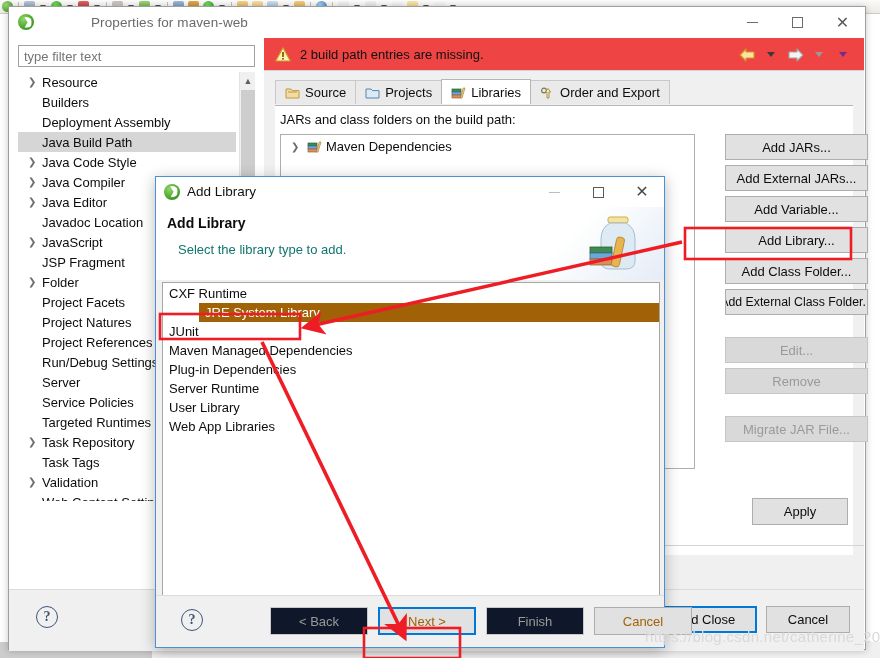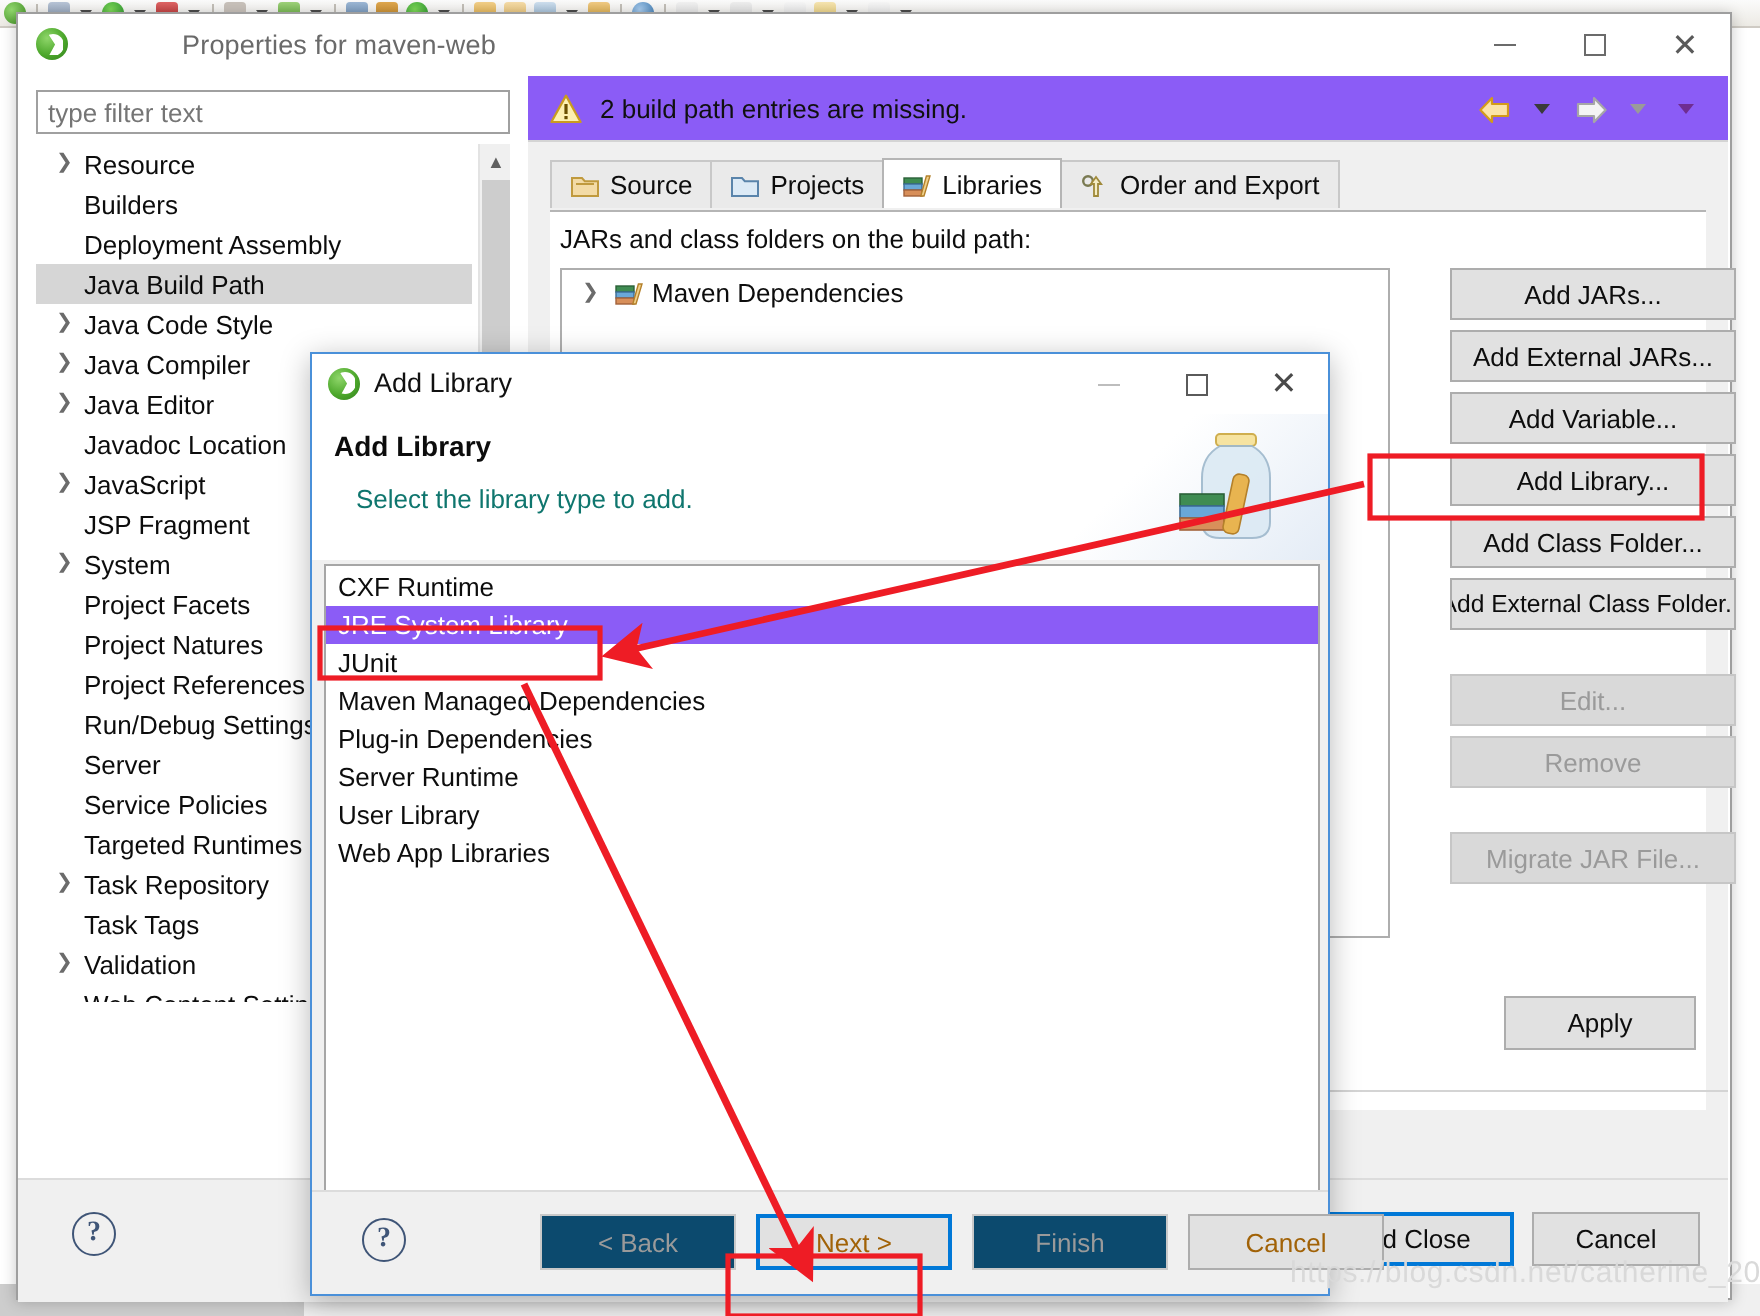--- a/index.html
+++ b/index.html
@@ -126,21 +126,21 @@
     display: flex; align-items: center; justify-content: center; cursor: default;
   }
   .btn.primary { border: 2px solid #0078d7; background: #e1e1e1; }
 
   
   .right-pane {
     position: absolute; left: 255px; top: 0; width: 600px; height: 551px;
     background: #f0f0f0;
   }
   .warn-bar {
-    position: relative; height: 33px; background: #8b5cf6;
+    position: relative; height: 33px; background: #ef4444;
     border-bottom: 1px solid #d4d4d4; display: flex; align-items: center;
   }
   .warn-icon { margin-left: 11px; margin-right: 9px; width: 16px; height: 15px; position: relative; }
   .warn-icon svg { display: block; }
   .warn-text { font-size: 13px; color: #101010; }
   .nav-arrows {
     position: absolute; right: 10px; top: 0; height: 33px;
     display: flex; align-items: center; gap: 2px;
   }
   .nav-btn { width: 22px; height: 22px; display: flex; align-items: center; justify-content: center; }
@@ -224,39 +224,39 @@
 
   .dlg-list {
     position: absolute; left: 6px; top: 105px; width: 498px; height: 330px;
     background: #ffffff; border: 1px solid #a6a6a6;
   }
   .dlg-list-inner { padding-top: 1px; }
   .dl-row {
     height: 19px; line-height: 19px; padding-left: 6px;
     font-size: 13px; color: #0d0d0d; white-space: nowrap;
   }
-  .dl-row.sel { background: #8b5cf6; color: #ffffff; }
+  .dl-row.sel { background: #a16207; color: #ffffff; margin-left: 36px; }
 
   .dlg-footer {
     position: absolute; left: 0; bottom: 0; width: 508px; height: 52px;
     background: #f0f0f0; border-top: 1px solid #dcdcdc;
   }
   .dlg-help {
     position: absolute; left: 25px; top: 13px; width: 22px; height: 22px;
     border-radius: 50%; border: 1.6px solid #3f5577; color: #3f5577;
     display: flex; align-items: center; justify-content: center;
     font-size: 14px; font-weight: bold; font-family: "Liberation Serif", serif;
   }
   .dlg-btns { position: absolute; left: 114px; top: 11px; display: flex; gap: 10px; }
   .dbtn {
     height: 28px; width: 98px; background: #e1e1e1; border: 1px solid #adadad;
     font-size: 13px; color: #a16207; display: flex; align-items: center; justify-content: center;
     cursor: default;
   }
-  .dbtn.dis { color: #9a9a9a; background: #0c4a6e; border-color: #c9c9c9; }
+  .dbtn.dis { color: #9a9a9a; background: #0f172a; border-color: #c9c9c9; }
   .dbtn.primary { border: 2px solid #0078d7; }
 
   
   .anno { position: absolute; left: 0; top: 0; width: 880px; height: 658px; pointer-events: none; }
 
   
   .watermark {
     position: absolute; left: 645px; top: 628px;
     font-size: 15px; color: #d9d9d9; letter-spacing: .3px;
     font-family: "Liberation Sans", sans-serif; white-space: nowrap;
@@ -377,21 +377,21 @@
               <div class="tree-item">
                 <span class="twisty">❯</span>
                 <span class="tlabel">JavaScript</span>
               </div>
               <div class="tree-item">
                 <span class="twisty"></span>
                 <span class="tlabel">JSP Fragment</span>
               </div>
               <div class="tree-item">
                 <span class="twisty">❯</span>
-                <span class="tlabel">System</span>
+                <span class="tlabel">Folder</span>
               </div>
               <div class="tree-item">
                 <span class="twisty"></span>
                 <span class="tlabel">Project Facets</span>
               </div>
               <div class="tree-item">
                 <span class="twisty"></span>
                 <span class="tlabel">Project Natures</span>
               </div>
               <div class="tree-item">

